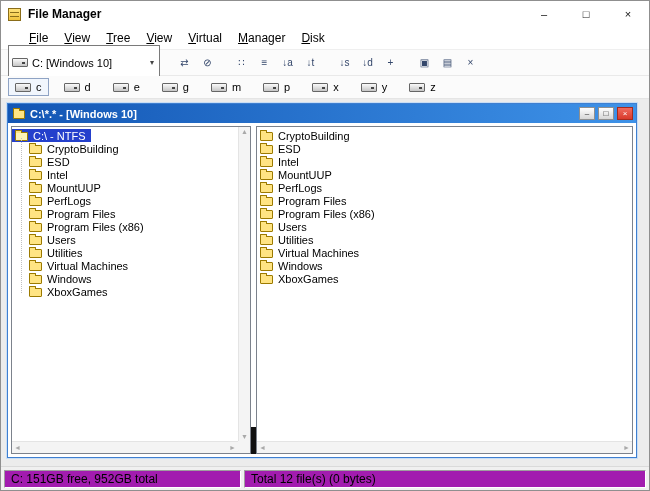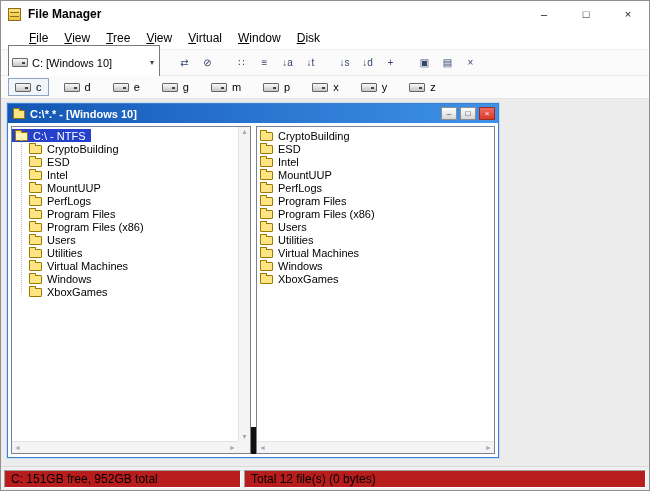--- a/index.html
+++ b/index.html
@@ -38,21 +38,21 @@
 
   
   .drivebar { height: 23px; flex: none; display: flex; align-items: center; padding-left: 7px; gap: 8px; background: #fbfbfb; border-bottom: 1px solid #e5e5e5; }
   .drive-btn { display: flex; align-items: center; gap: 5px; padding: 2px 6px; border: 1px solid transparent; }
   .drive-btn.selected { border-color: #8fa3c4; background: #f1f6fd; }
   .drive-letter { font-size: 11px; color: #000; }
 
   
   .mdi { flex: 1; position: relative; background: #ececec; min-height: 0; }
 
-  .child { position: absolute; left: 6px; top: 4px; width: 492px; bottom: 8px;
+  .child { position: absolute; left: 6px; top: 4px; width: 630px; bottom: 8px;
            border: 1px solid #3f7fd0; box-shadow: 0 0 0 1px #c9def5; background: #fff;
            display: flex; flex-direction: column; }
   .child-titlebar { height: 19px; flex: none; display: flex; align-items: center; padding: 0 3px;
                     background: linear-gradient(90deg, #1356b4, #3e92e8); color: #fff; }
   .child-icon { position: relative; width: 12px; height: 9px; flex: none; margin: 1px 5px 0 2px;
                 background: #ffe483; border: 1px solid #9c7a00; border-radius: 1px; }
   .child-icon::before { content: ""; position: absolute; top: -3px; left: -1px; width: 5px; height: 2px;
                         background: #ffe483; border: 1px solid #9c7a00; border-bottom: none; }
   .child-title { flex: 1; font-size: 11px; font-weight: bold; white-space: nowrap; overflow: hidden; }
   .child-controls { display: flex; gap: 3px; flex: none; }
@@ -87,21 +87,21 @@
   .corner { grid-column: 2; grid-row: 2; background: #f4f4f4; }
   .arr { font-size: 7px; color: #a9a9a9; line-height: 1; }
 
   .splitter { position: relative; width: 5px; flex: none; background: #fff; }
   .splitter-handle { position: absolute; bottom: 0; left: 0; width: 100%; height: 27px; background: #101010; }
 
   
   .statusbar { height: 24px; flex: none; background: #f0f0f0; border-top: 1px solid #dadada;
                display: flex; align-items: center; gap: 3px; padding: 2px 3px; font-size: 12px; color: #000; }
   .status-cell { height: 18px; display: flex; align-items: center; padding: 0 6px;
-                 border: 1px solid; border-color: #9f9f9f #ffffff #ffffff #9f9f9f; background: #b91c1c; white-space: nowrap; }
+                 border: 1px solid; border-color: #9f9f9f #ffffff #ffffff #9f9f9f; background: #a21caf; white-space: nowrap; }
   .cell-left { width: 237px; flex: none; }
   .cell-right { flex: 1; }
 </style>
 </head>
 <body>
 
 <div class="window">
 
   <div class="titlebar">
     <span class="app-icon"></span>
@@ -117,21 +117,21 @@
   <div class="menu-item">File</div>
 
   <div class="menu-item">View</div>
 
   <div class="menu-item">Tree</div>
 
   <div class="menu-item">View</div>
 
   <div class="menu-item">Virtual</div>
 
-  <div class="menu-item">Window</div>
+  <div class="menu-item">Manager</div>
 
   <div class="menu-item">Disk</div>
 </div>
 
   <div class="toolbar">
     <div class="combo">
       <span class="drive-icon"></span>
       <span class="combo-text">C: [Windows 10]</span>
       <span class="combo-arrow">▾</span>
     </div>

